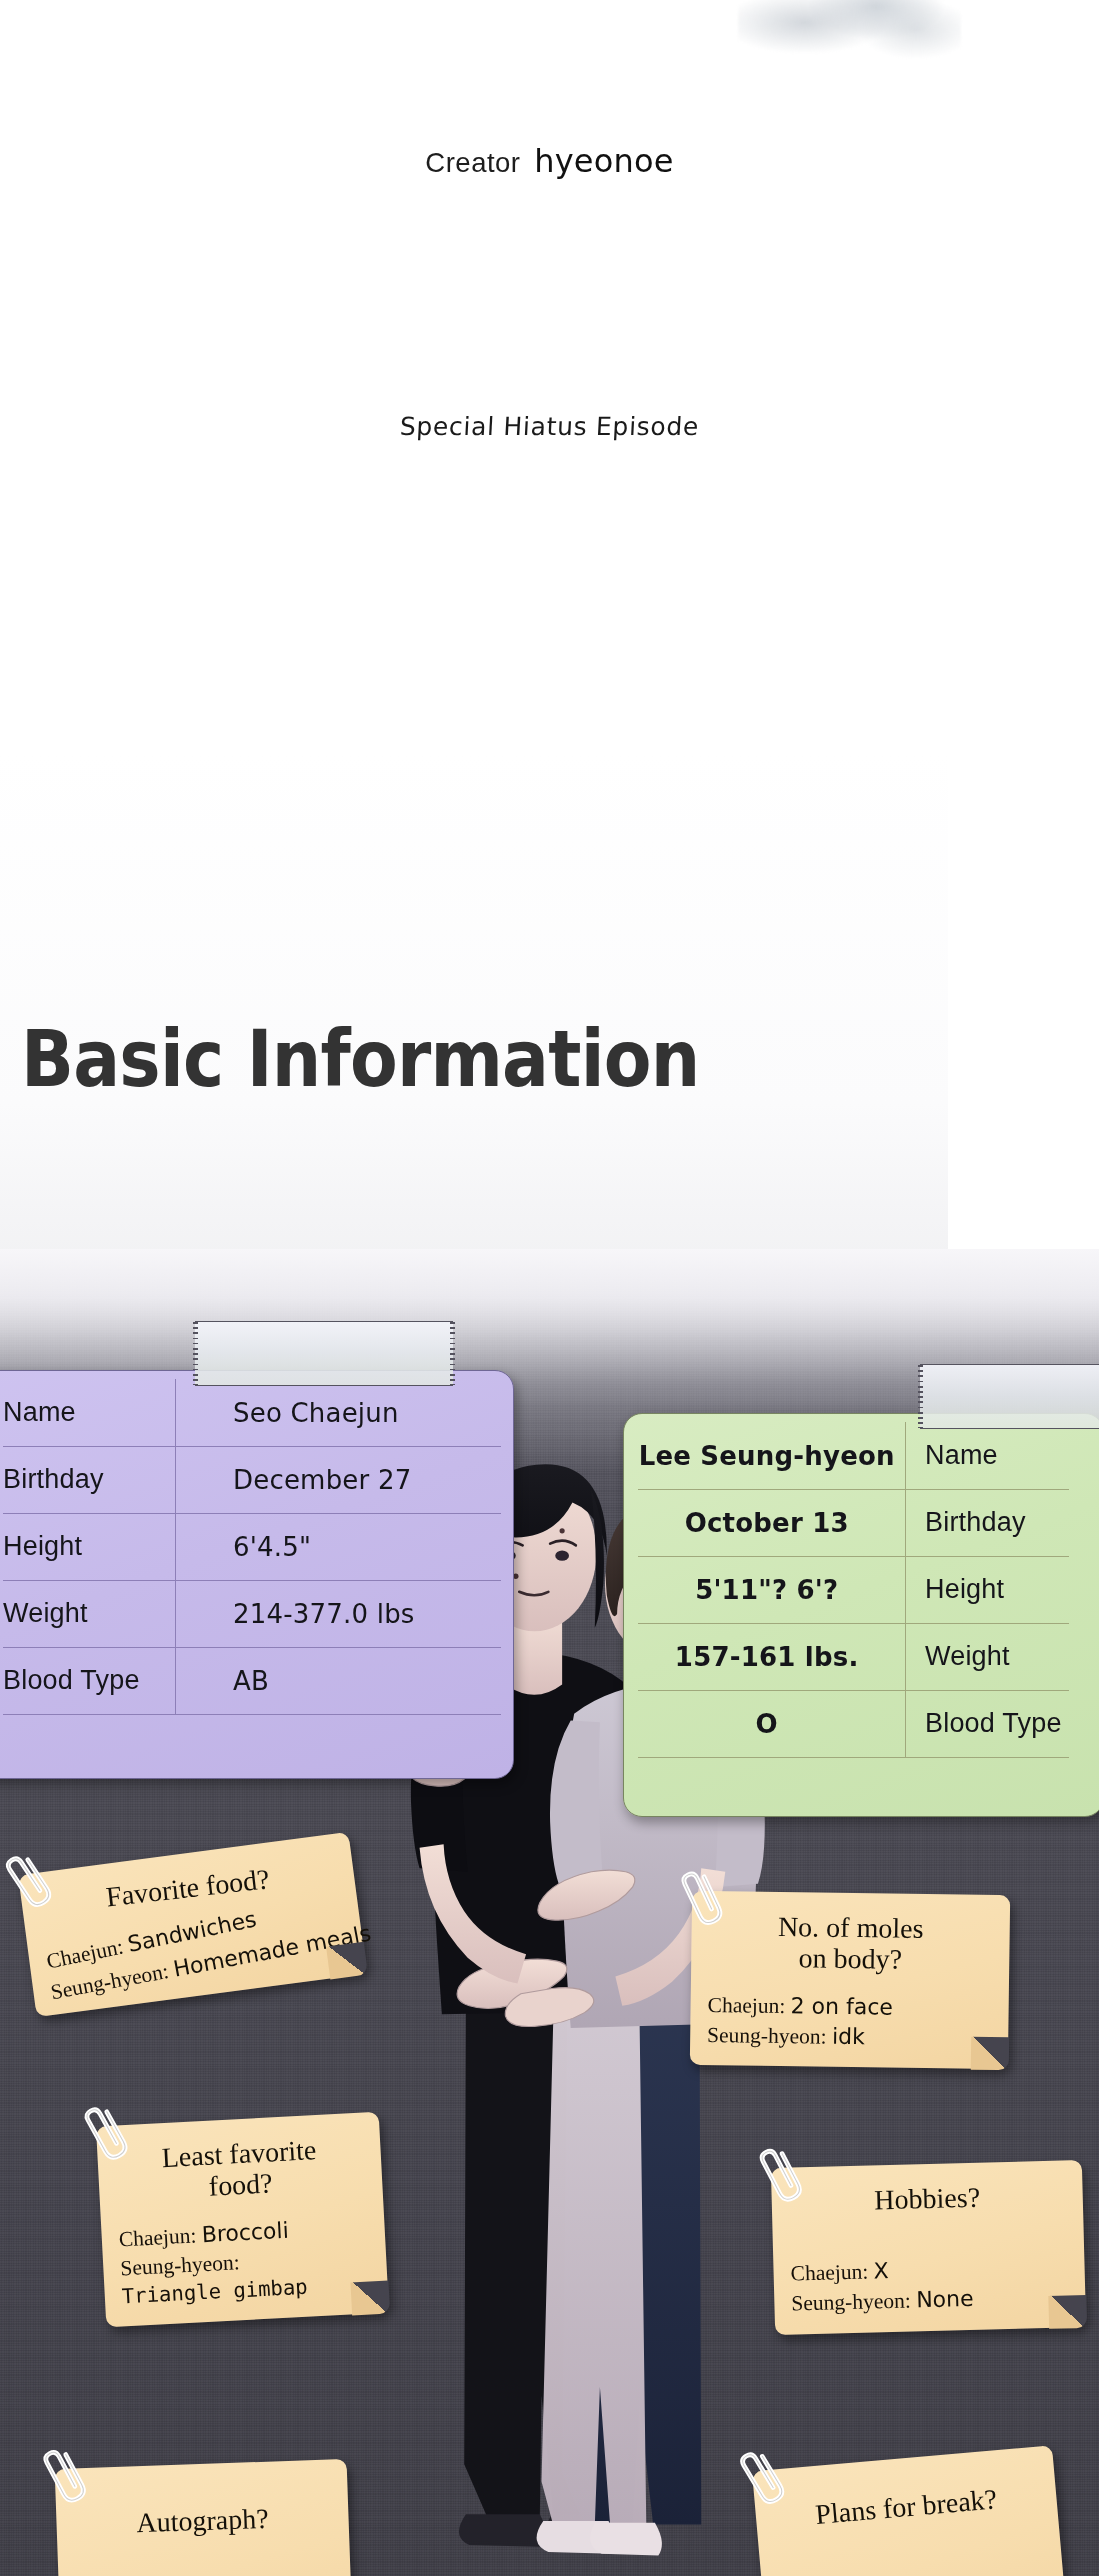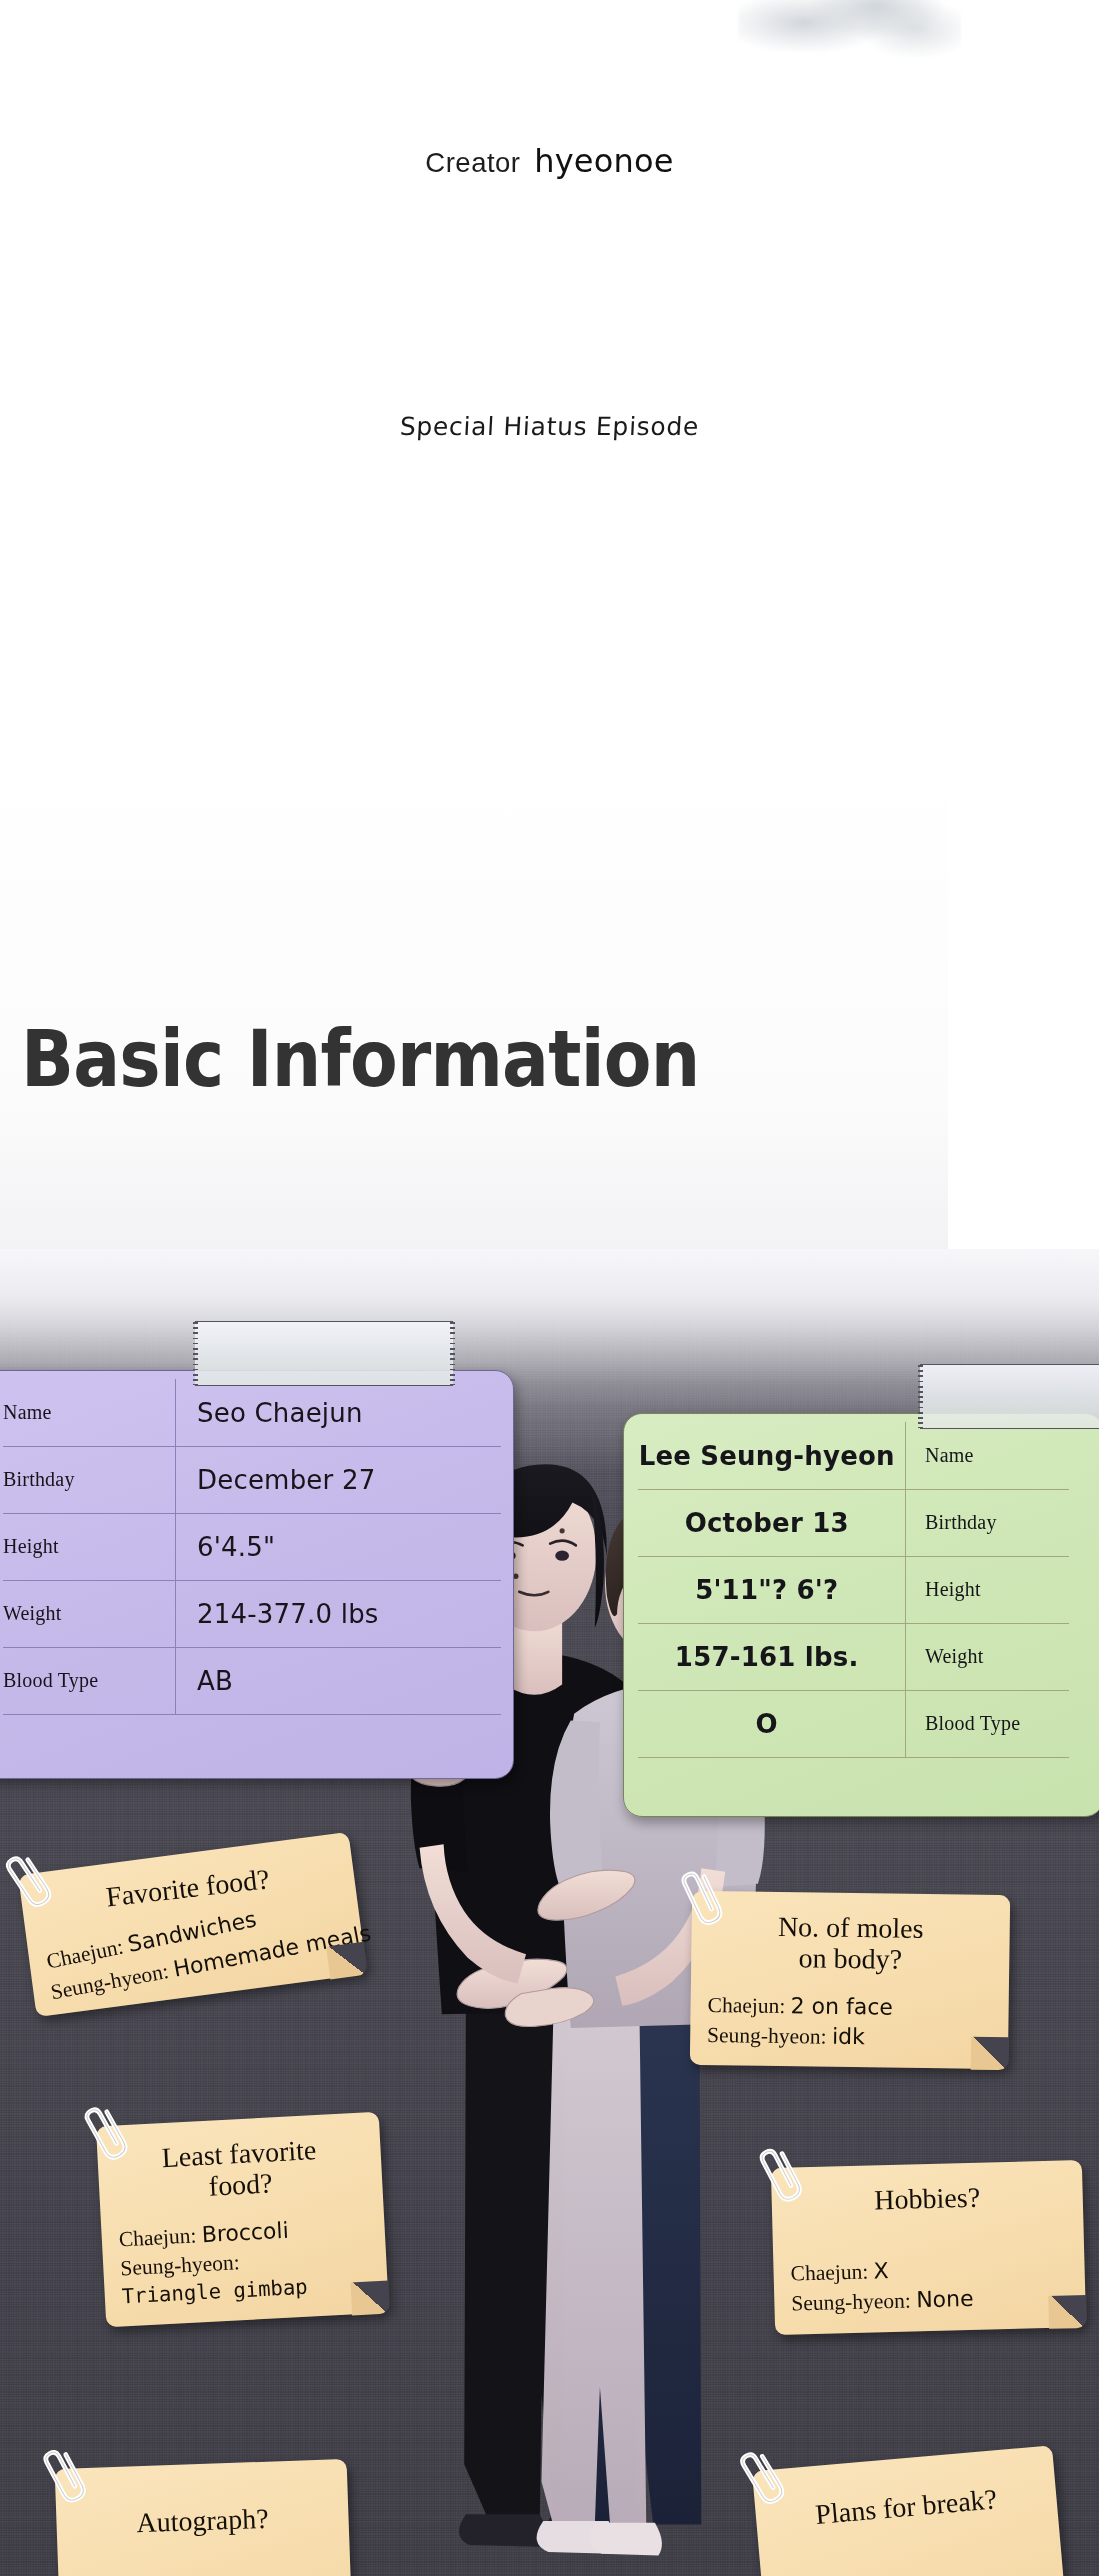--- a/index.html
+++ b/index.html
@@ -141,38 +141,38 @@
     display: flex;
     align-items: center;
     height: 67px;
   }
   .card-purple .row { border-bottom: 1.4px solid #8d7fb7; }
   .card-green  .row { border-bottom: 1.4px solid #a0a87c; }
   .card-purple .rows { padding-left: 38px; padding-right: 12px; }
   .card-green  .rows { padding-left: 13.7px; padding-right: 34px; }
 
   .lbl {
-    font-family: Liberation Serif, serif;
-    font-size: 20px;
+    font-family: Liberation Sans, sans-serif;
+    font-size: 27px;
     color: #15151a;
     letter-spacing: 0.2px;
   }
   .val {
     font-family: "DejaVu Sans", sans-serif;
     font-size: 26px;
     color: #15151a;
     letter-spacing: 0.2px;
   }
   
   .card-purple .lbl { width: 172px; flex: 0 0 172px; }
   .card-purple .divider {
     position: absolute; left: 172px; top: -0.9px; bottom: -0.9px;
     width: 1.4px; background: #8d7fb7;
   }
-  .card-purple .val { padding-left: 22px; }
+  .card-purple .val { padding-left: 58px; }
   
   .card-green .lbl { width: 163px; flex: 0 0 163px; text-align: left; padding-left: 19px; }
   .card-green .val { flex: 1; text-align: center; padding-right: 10.3px; }
   .card-green .divider {
     position: absolute; right: 163px; top: -0.9px; bottom: -0.9px;
     width: 1.4px; background: #a0a87c;
   }
   .card-green .row { flex-direction: row; }
   .card-green .row .val { order: 1; font-weight: bold; }
   .card-green .row .lbl { order: 2; }

